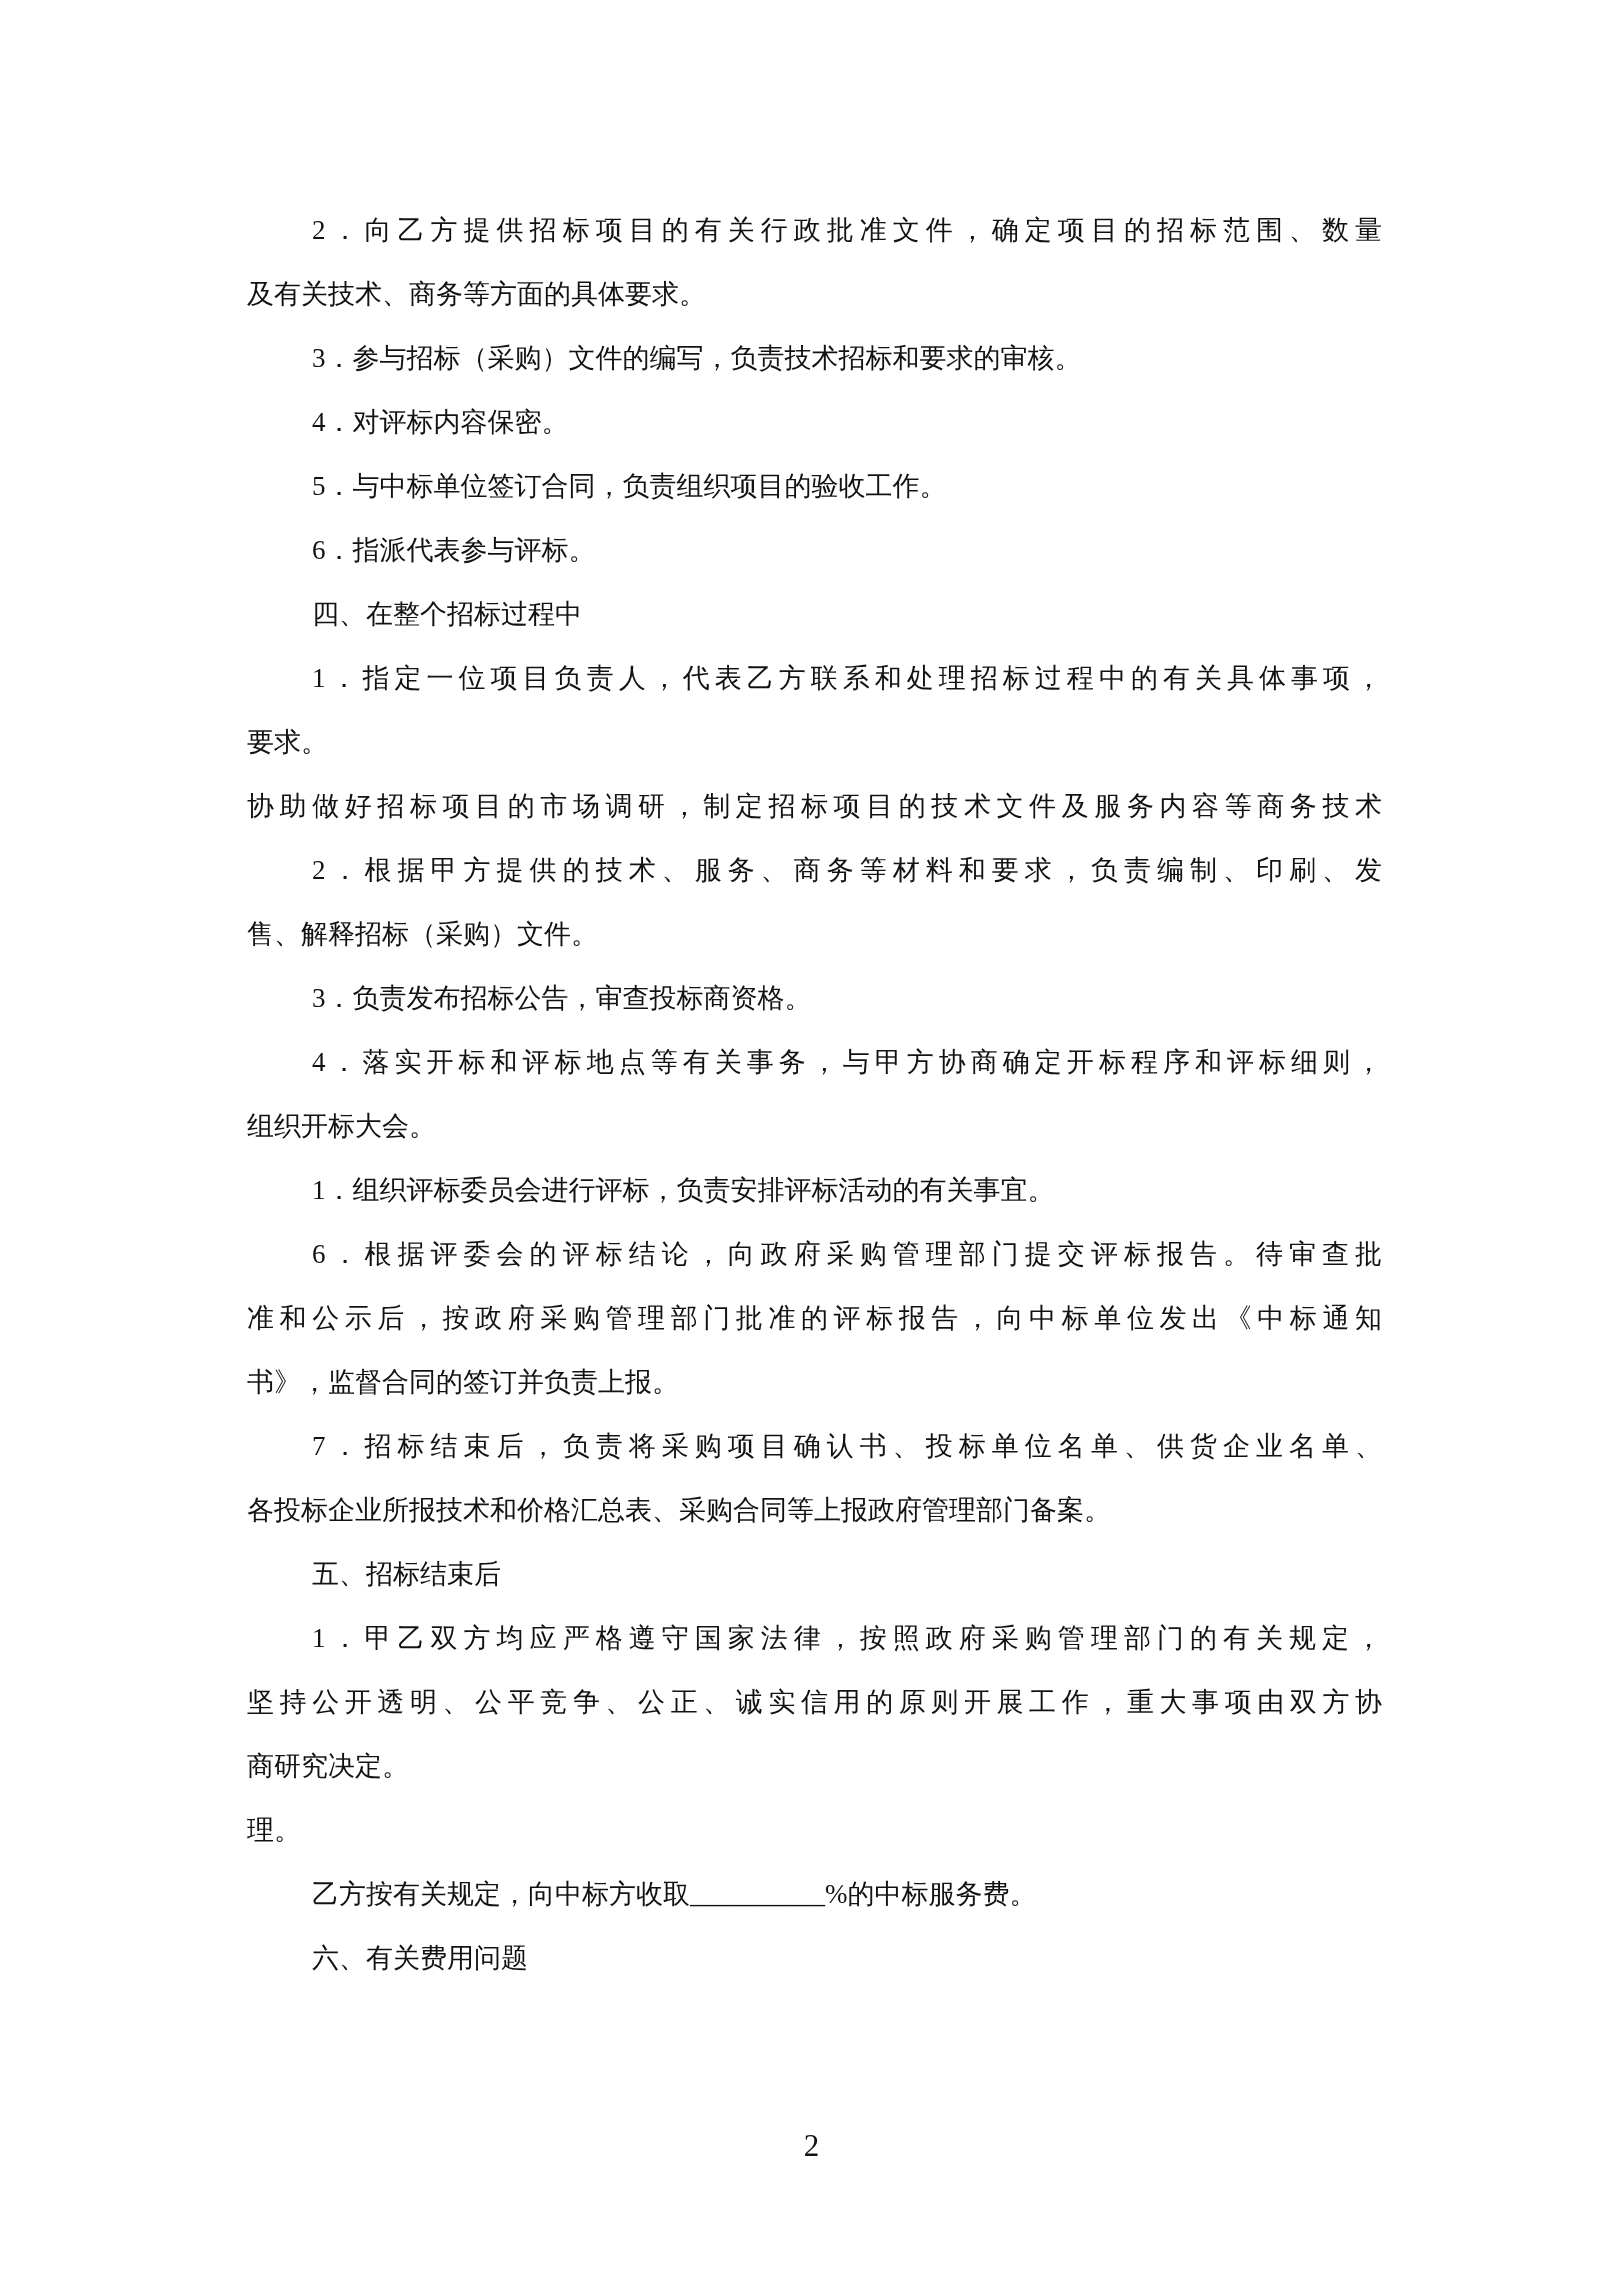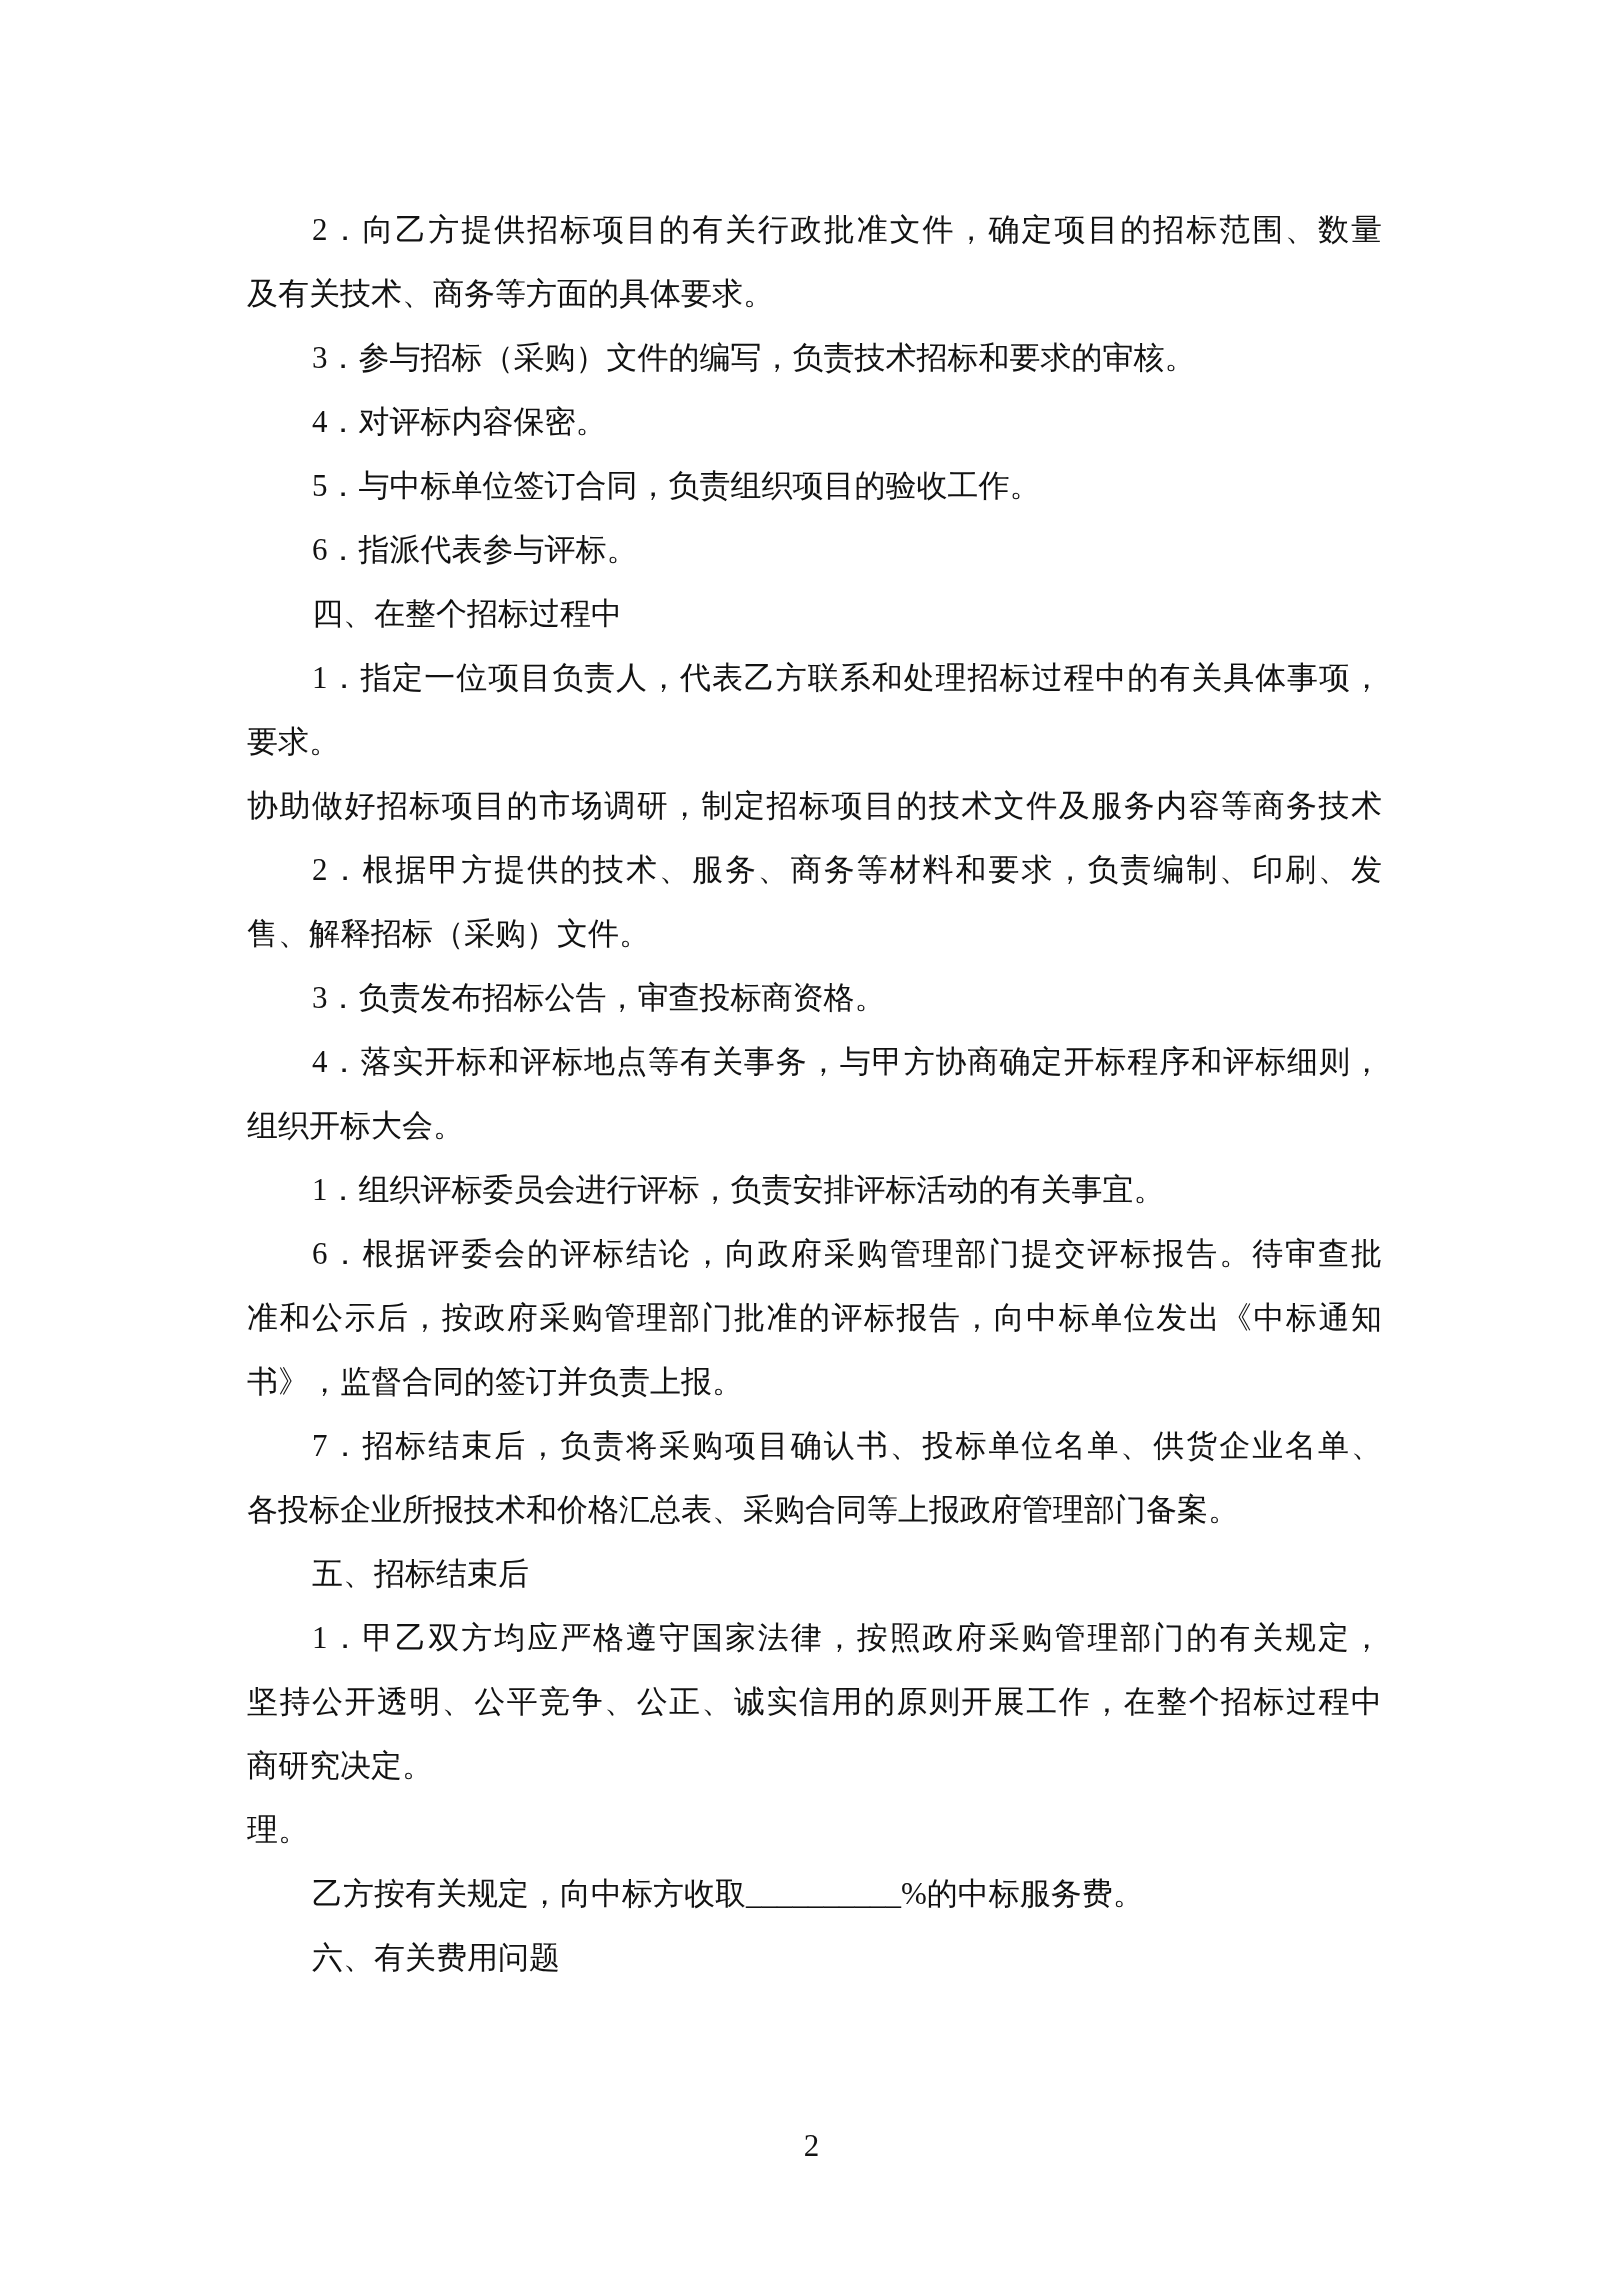--- a/index.html
+++ b/index.html
@@ -18,21 +18,21 @@
   }
   .doc-body {
     position: absolute;
     left: 247px;
     top: 198px;
     width: 1135px;
   }
   .ln {
     height: 64px;
     line-height: 64px;
-    font-size: 31px;
+    font-size: 27px;
     text-align: left;
     overflow: hidden;
     white-space: normal;
   }
   .ln.ind {
     text-indent: 65px;
   }
   .ln.jst {
     text-align: justify;
     text-align-last: justify;
@@ -69,21 +69,21 @@
     <div class="ln ind jst">4．落实开标和评标地点等有关事务，与甲方协商确定开标程序和评标细则，</div>
     <div class="ln">组织开标大会。</div>
     <div class="ln ind">1．组织评标委员会进行评标，负责安排评标活动的有关事宜。</div>
     <div class="ln ind jst">6．根据评委会的评标结论，向政府采购管理部门提交评标报告。待审查批</div>
     <div class="ln jst">准和公示后，按政府采购管理部门批准的评标报告，向中标单位发出《中标通知</div>
     <div class="ln">书》，监督合同的签订并负责上报。</div>
     <div class="ln ind jst">7．招标结束后，负责将采购项目确认书、投标单位名单、供货企业名单、</div>
     <div class="ln">各投标企业所报技术和价格汇总表、采购合同等上报政府管理部门备案。</div>
     <div class="ln ind">五、招标结束后</div>
     <div class="ln ind jst">1．甲乙双方均应严格遵守国家法律，按照政府采购管理部门的有关规定，</div>
-    <div class="ln jst">坚持公开透明、公平竞争、公正、诚实信用的原则开展工作，在整个招标过程中</div>
+    <div class="ln jst">坚持公开透明、公平竞争、公正、诚实信用的原则开展工作，重大事项由双方协</div>
     <div class="ln">商研究决定。</div>
     <div class="ln">理。</div>
     <div class="ln ind">乙方按有关规定，向中标方收取__________%的中标服务费。</div>
     <div class="ln ind">六、有关费用问题</div>
   </div>
   <div class="footer">2</div>
 </div>
 
 
 </body></html>

